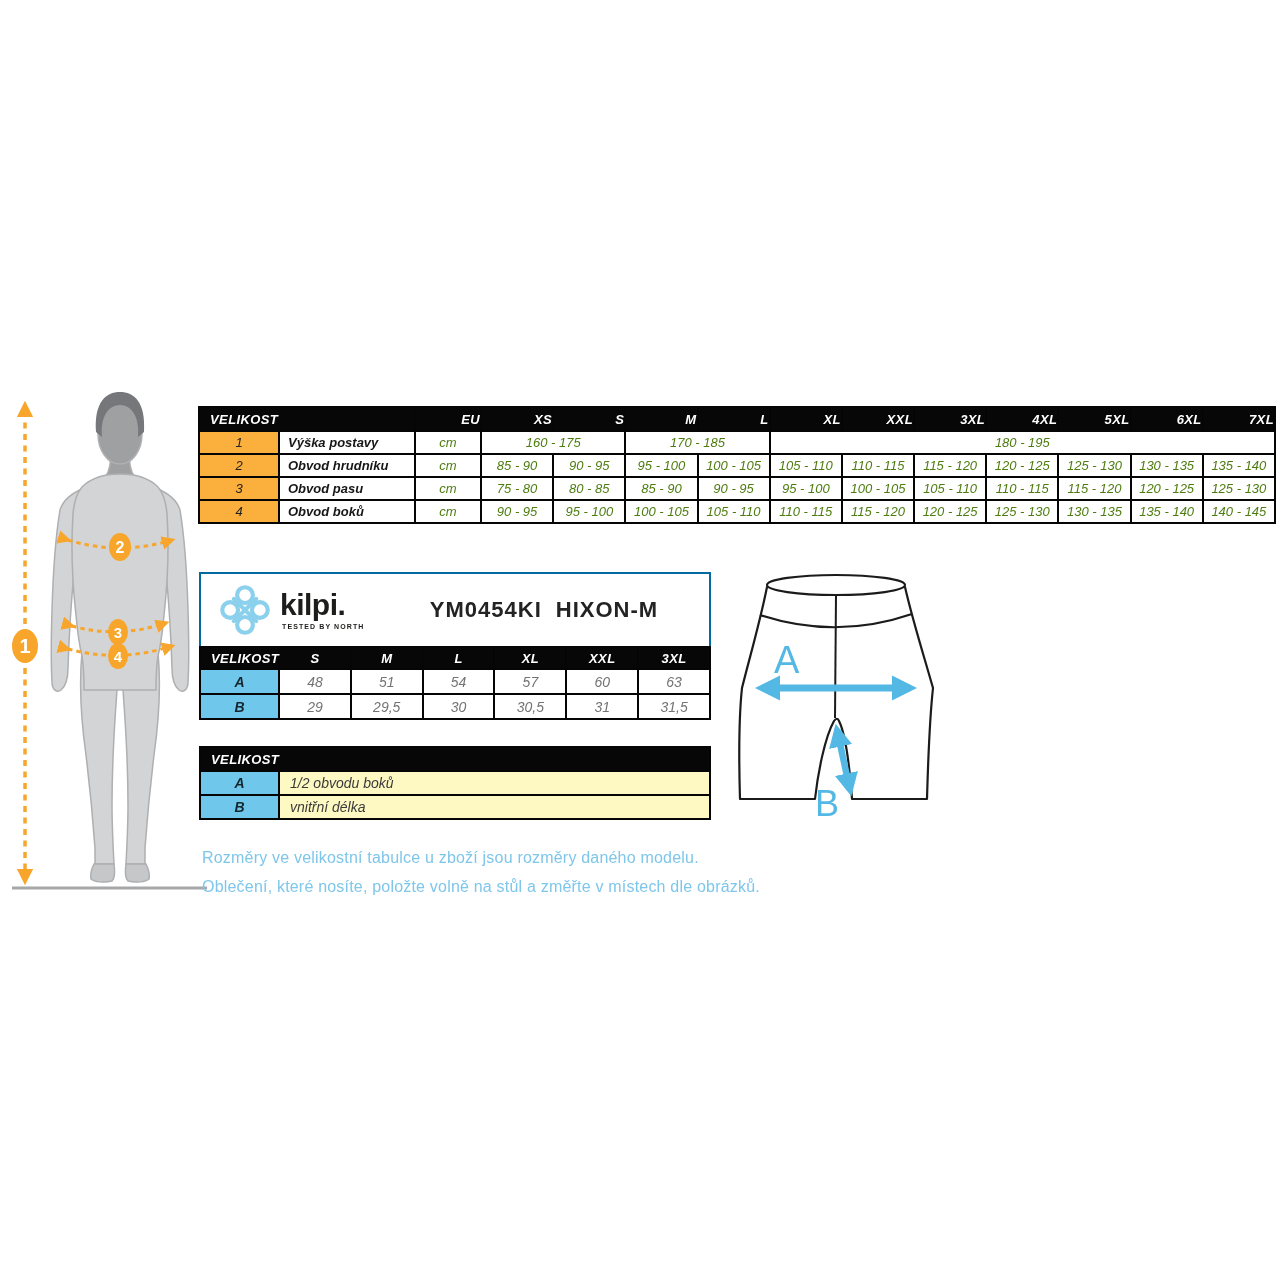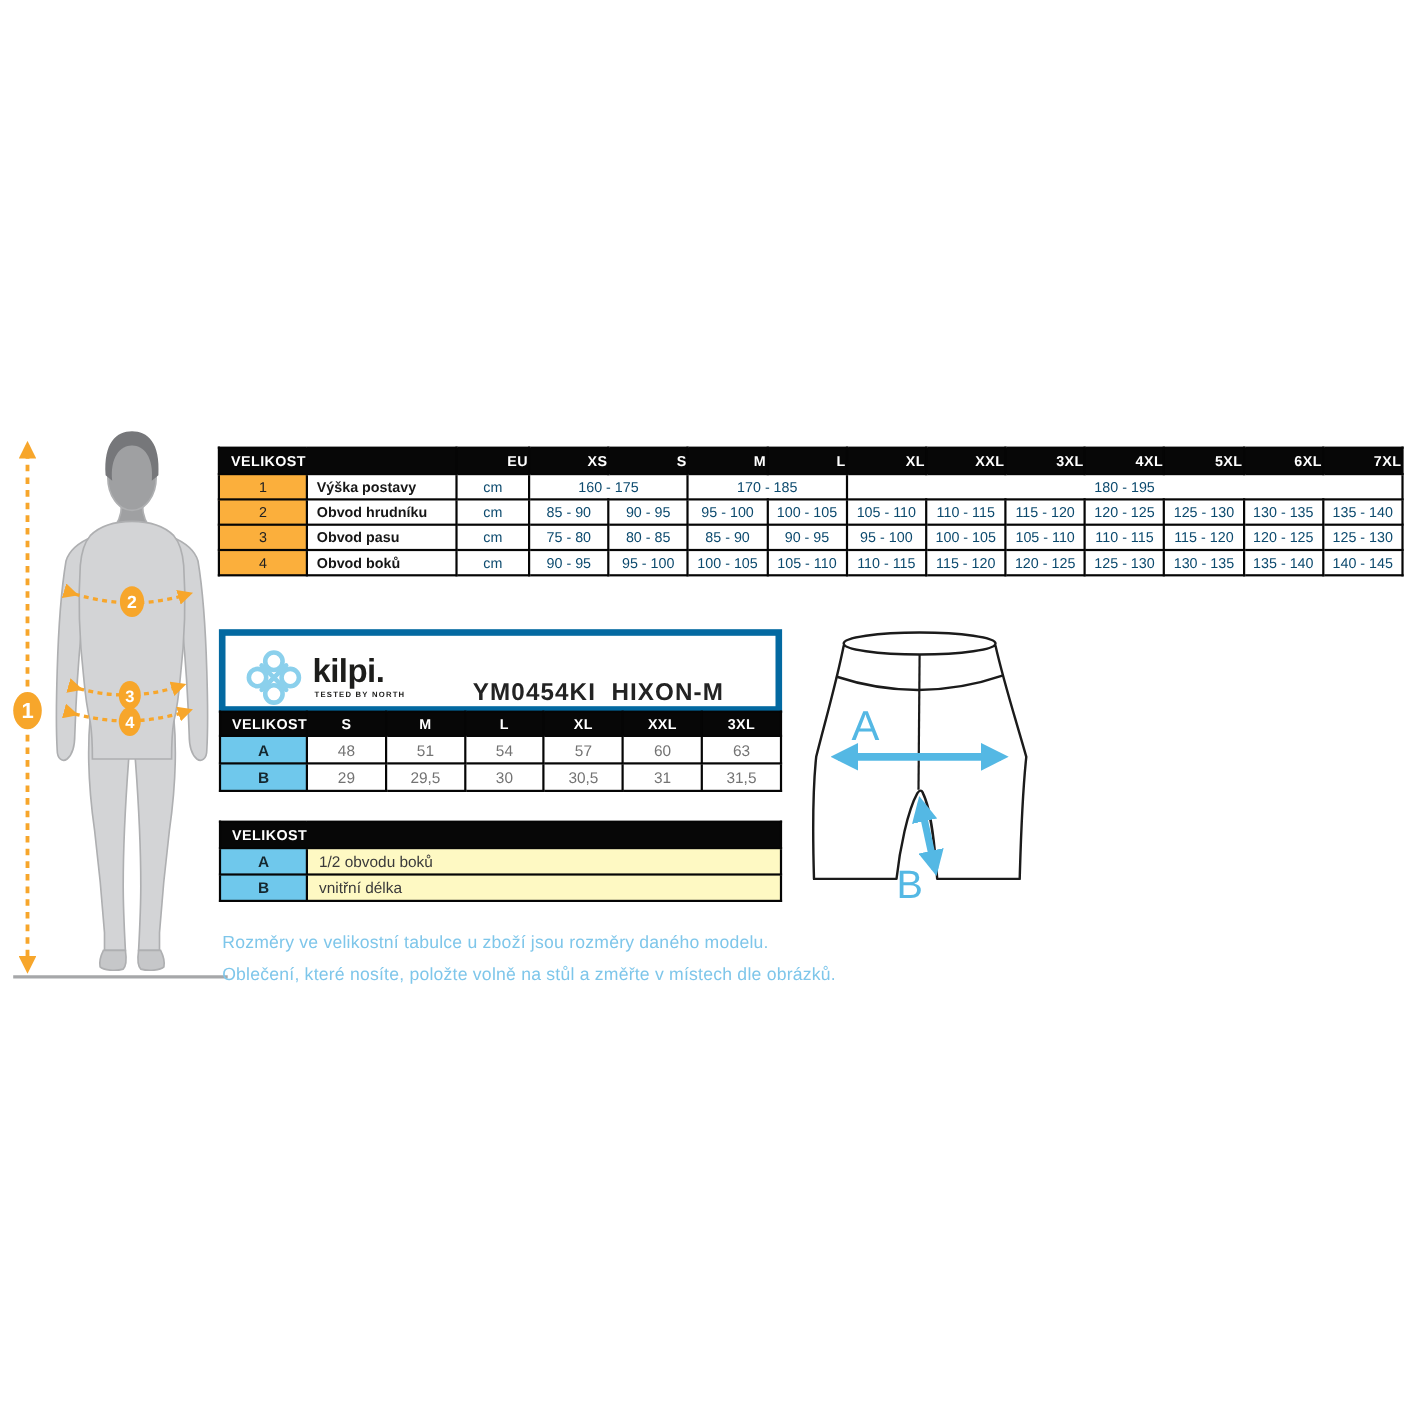--- a/index.html
+++ b/index.html
@@ -1,33 +1,33 @@
 <!DOCTYPE html>
 <html><head>
 <meta charset="utf-8">
 <style>
   html,body{margin:0;padding:0;}
   body{width:1286px;height:1286px;background:#ffffff;position:relative;
        font-family:"Liberation Sans",sans-serif;color:#222;}
   .canvas{position:absolute;inset:0;}
 
   
-  table{border-collapse:collapse;}
+  table{border-collapse:collapse;font-style:italic;}
   td,th{border:2px solid #050505;padding:0;box-sizing:border-box;}
   .size-table{position:absolute;left:198px;top:406px;width:1078px;table-layout:fixed;}
   .size-table th{background:#070707;color:#fff;font-size:13px;font-weight:700;
                  letter-spacing:.4px;height:24px;text-align:right;}
   .size-table th.t-title{text-align:left;padding-left:10px;}
-  .size-table td{height:23px;font-size:13px;color:#0c4a6e;text-align:center;background:#fff;}
+  .size-table td{height:23px;font-size:13px;color:#4d7c0f;text-align:center;background:#fff;}
   .num-cell{background:#FBAF3C !important;color:#222 !important;font-weight:400;}
   .lbl-cell{text-align:left !important;padding-left:8px !important;font-weight:700;color:#161616 !important;}
 
   
   .product-block{position:absolute;left:199px;top:572px;width:512px;}
-  .logo-row{height:76px;border:6px solid #0369a1;background:#fff;display:flex;align-items:flex-end;box-sizing:border-box;}
+  .logo-row{height:76px;border:2px solid #0369a1;background:#fff;display:flex;align-items:center;box-sizing:border-box;}
   .logo{display:flex;align-items:center;gap:9px;padding-left:18px;width:178px;box-sizing:border-box;}
   .brand-text{display:flex;flex-direction:column;line-height:1;}
   .brand-name{font-size:30px;font-weight:700;color:#1d1d1b;letter-spacing:-.5px;}
   .brand-tagline{font-size:7px;font-weight:700;color:#1d1d1b;letter-spacing:1.1px;margin-top:3px;padding-left:2px;}
   .code-wrap{flex:1;text-align:center;font-size:22px;font-weight:700;color:#232323;letter-spacing:1px;}
   .code-wrap span{margin:0 7px;}
   .product-table{width:512px;margin-top:-2px;table-layout:fixed;}
   .product-table th{background:#070707;color:#fff;font-size:13px;font-weight:700;
                     letter-spacing:.4px;height:22px;text-align:center;}
   .product-table th.t-title{text-align:left;padding-left:10px;}

